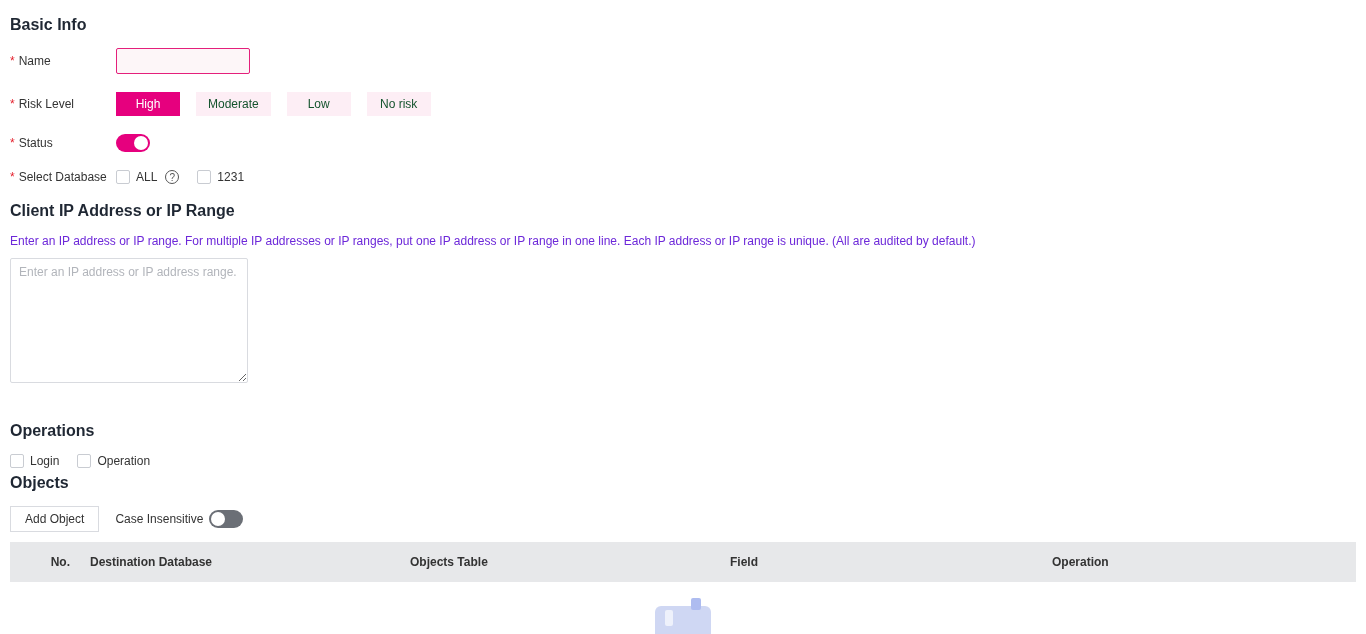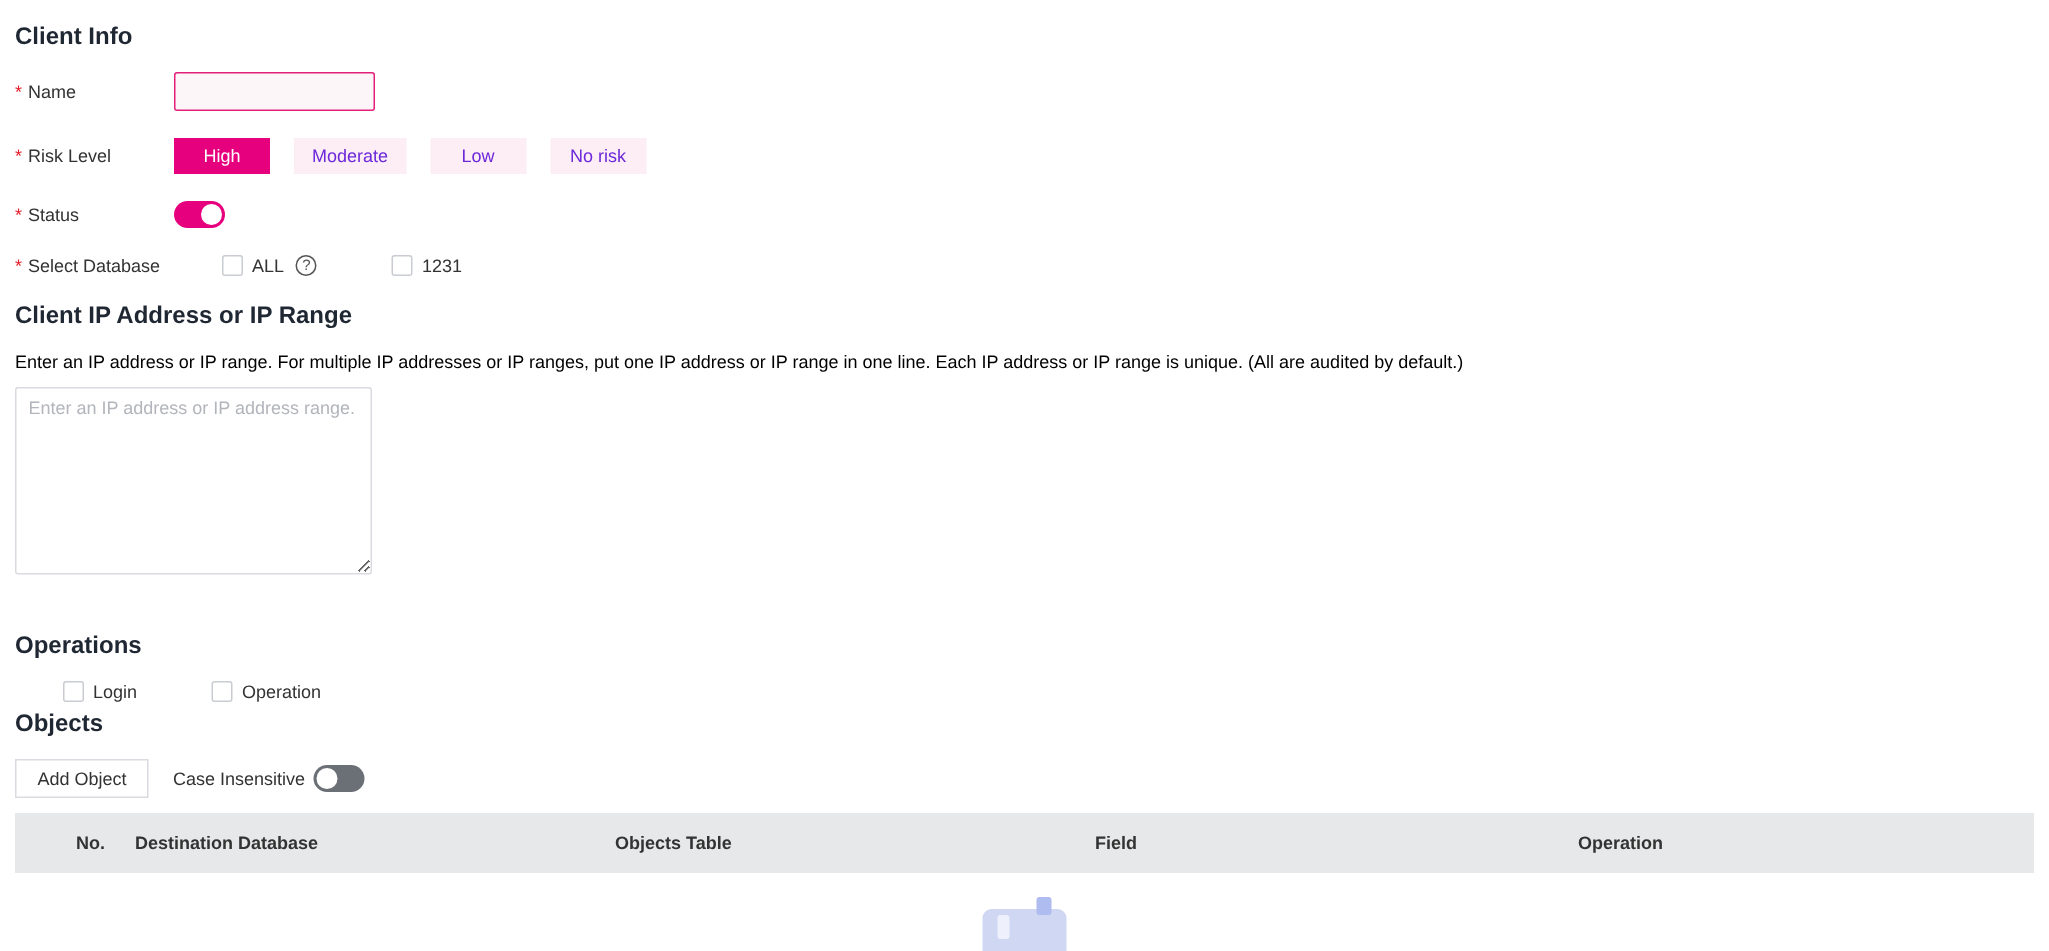--- a/index.html
+++ b/index.html
@@ -49,21 +49,21 @@
       height: 24px;
       padding: 0 12px;
       min-width: 64px;
       text-align: center;
       font-size: 12px;
       cursor: pointer;
       display: flex;
       align-items: center;
       justify-content: center;
       background: #fdeef5;
-      color: #6d28d9;
+      color: #14532d;
       border: none;
     }
     .radio-btn.selected {
       background: #e6007e;
       color: #fff;
     }
     .switch {
       position: relative;
       display: inline-block;
       width: 34px;
@@ -96,38 +96,37 @@
       display: inline-block;
       cursor: pointer;
       flex-shrink: 0;
     }
     .check-item {
       display: inline-flex;
       align-items: flex-end;
       gap: 6px;
       margin-right: 18px;
       font-size: 12px;
-      margin-left: 32px;
     }
     .help-icon {
       width: 14px;
       height: 14px;
       border: 1px solid #555;
       border-radius: 50%;
       display: inline-flex;
       align-items: center;
       justify-content: center;
       font-size: 10px;
       color: #555;
       margin-left: 2px;
       cursor: default;
     }
     .hint-text {
       font-size: 12px;
-      color: #000000;
+      color: #6d28d9;
       margin: 4px 0 10px 0;
     }
     .textarea {
       width: 238px;
       height: 125px;
       border: 1px solid #d9dbe0;
       border-radius: 2px;
       padding: 6px 8px;
       font-size: 12px;
       font-family: inherit;
@@ -202,21 +201,21 @@
       background: #eef1fb;
       border-radius: 2px;
     }
   </style>
 </head>
 <body>
 
 
 
 
-<h2 class="section-title">Client Info</h2>
+<h2 class="section-title">Basic Info</h2>
 
 <div class="form-row">
   <div class="form-label">
     <span class="required-star">*</span>
     <span>Name</span>
   </div>
   <input type="text" class="text-input" value="" style="">
 </div>
 
 <div class="form-row">

